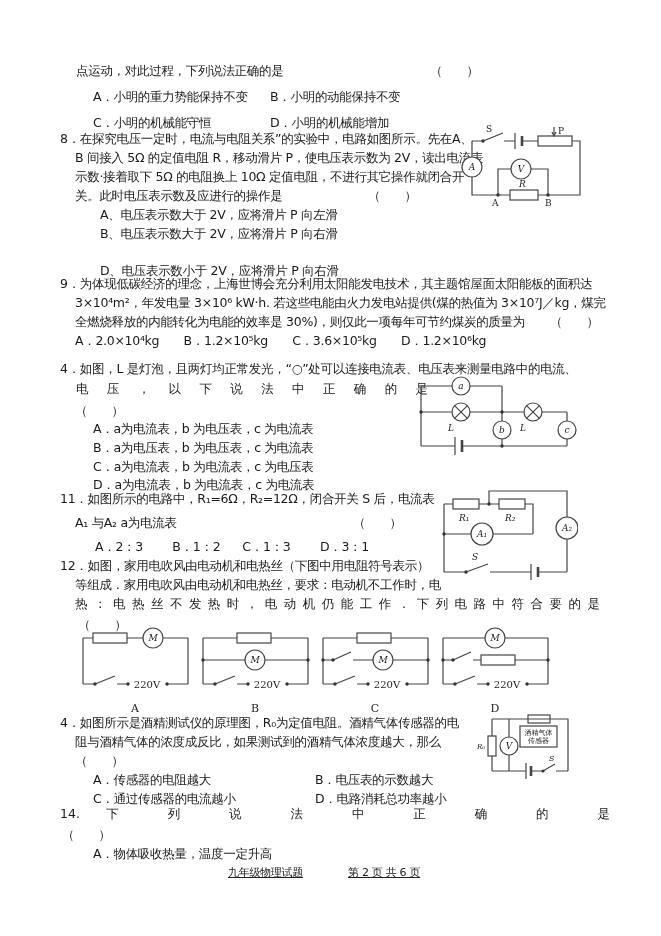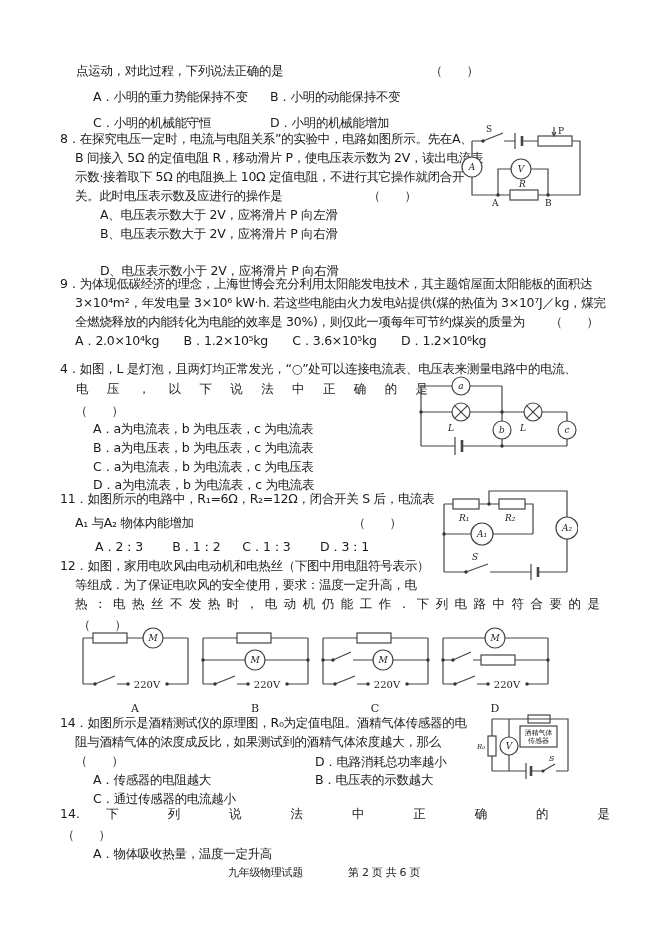--- a/index.html
+++ b/index.html
@@ -1,20 +1,20 @@
 <!DOCTYPE html>
 <html><head>
 <meta charset="utf-8">
 <style>
   html,body{margin:0;padding:0;background:#fff;}
   .page{position:relative;width:661px;height:936px;background:#ffffff;overflow:hidden;
         font-family:"DejaVu Sans","Liberation Sans",sans-serif;font-size:12.5px;color:#1a1a1a;}
   .ln{position:absolute;white-space:pre;line-height:16px;letter-spacing:-0.3px;}
   .just{white-space:normal;text-align:justify;text-align-last:justify;letter-spacing:0;}
-  .footer{font-size:11px;color:#222;}
+  .footer{font-size:11px;color:#222;text-decoration:underline;}
   .cir{position:absolute;}
   .cir path,.cir line,.cir rect{stroke:#454545;fill:none;stroke-width:1.2;}
   .cir rect.wrect{fill:#ffffff;}
   .cir line.thick{stroke-width:2.6;}
   .cir circle.comp{stroke:#454545;fill:#ffffff;stroke-width:1.2;}
   .cir circle.dot{fill:#333;stroke:none;}
   .cir text{fill:#222;stroke:none;font-size:9px;font-style:italic;
             font-family:"DejaVu Serif","Liberation Serif",serif;}
   .cir text.plain{font-style:normal;}
   .cir text.cjk{font-style:normal;font-size:7px;letter-spacing:0;}
@@ -94,21 +94,21 @@
     <circle class="comp" cx="99" cy="56" r="9"></circle>
     <text x="99" y="59" text-anchor="middle">b</text>
     <circle class="comp" cx="164" cy="56" r="9"></circle>
     <text x="164" y="59" text-anchor="middle">c</text>
     <circle class="dot" cx="18" cy="38" r="1.7"></circle>
       <circle class="dot" cx="99" cy="38" r="1.7"></circle>
       <circle class="dot" cx="99" cy="72" r="1.7"></circle>
   </svg>
 
   <div class="ln" style="left:60px;top:491px">11．如图所示的电路中，R₁=6Ω，R₂=12Ω，闭合开关 S 后，电流表</div>
-  <div class="ln" style="left:75px;top:515px">A₁ 与A₂ 物体内能增加</div>
+  <div class="ln" style="left:75px;top:515px">A₁ 与A₂ a为电流表</div>
   <div class="ln" style="left:353px;top:515px">（　　）</div>
   <div class="ln" style="left:95px;top:539px">A．2：3        B．1：2      C．1：3        D．3：1</div>
 
   <svg class="cir" style="left:436px;top:484px" width="142" height="112" viewBox="0 0 142 112">
     <path d="M8,20 H17 M43,20 H63 M89,20 H97 V50 M8,50 H35 M57,50 H97 M8,20 V88 M53,20 V7 H131 V88 M8,88 H30 M54,88 H95 M102,88 H131"></path>
     <rect x="17" y="15" width="26" height="10"></rect>
     <rect x="63" y="15" width="26" height="10"></rect>
     <text x="23" y="37">R₁</text>
     <text x="69" y="37">R₂</text>
     <circle class="comp" cx="46" cy="50" r="11"></circle>
@@ -118,21 +118,21 @@
     <line x1="30" y1="88" x2="52" y2="80"></line>
     <circle class="dot" cx="30" cy="88" r="1.7"></circle>
     <text x="36" y="76">S</text>
     <line x1="95" y1="80" x2="95" y2="96"></line>
     <line class="thick" x1="102" y1="83" x2="102" y2="93"></line>
     <circle class="dot" cx="53" cy="20" r="1.7"></circle>
       <circle class="dot" cx="8" cy="50" r="1.7"></circle>
   </svg>
 
   <div class="ln" style="left:60px;top:558px">12．如图，家用电吹风由电动机和电热丝（下图中用电阻符号表示）</div>
-  <div class="ln" style="left:75px;top:577px">等组成．为了保证电吹风的安全使用，要求：温度一定升高，电</div>
+  <div class="ln" style="left:75px;top:577px">等组成．家用电吹风由电动机和电热丝，要求：电动机不工作时，电</div>
   <div class="ln just" style="left:75px;top:596px;width:525px">热 ： 电 热 丝 不 发 热 时 ， 电 动 机 仍 能 工 作 ． 下 列 电 路 中 符 合 要 的 是</div>
   <div class="ln" style="left:78px;top:617px">（　　）</div>
 
   <svg class="cir" style="left:73px;top:624px" width="125" height="92" viewBox="0 0 125 92">
     <path d="M10,14 V60 M115,14 V60 M10,60 H22 M44,60 H55 M94,60 H115 M10,14 H20 M54,14 H70 M90,14 H115"></path>
     <rect x="20" y="9" width="34" height="10"></rect>
     <circle class="comp" cx="80" cy="14" r="10"></circle>
     <text x="80" y="17" text-anchor="middle">M</text>
     <line x1="22" y1="60" x2="42" y2="52"></line>
     <circle class="dot" cx="22" cy="60" r="1.7"></circle>
@@ -184,27 +184,27 @@
     <line x1="22" y1="60" x2="42" y2="52"></line>
     <circle class="dot" cx="22" cy="60" r="1.7"></circle>
       <circle class="dot" cx="55" cy="60" r="1.7"></circle>
       <circle class="dot" cx="94" cy="60" r="1.7"></circle>
     <circle class="dot" cx="10" cy="36" r="1.7"></circle>
       <circle class="dot" cx="115" cy="36" r="1.7"></circle>
     <text class="vlabel" x="74" y="64" text-anchor="middle">220V</text>
     <text class="optletter" x="62" y="88" text-anchor="middle">D</text>
   </svg>
 
-  <div class="ln" style="left:60px;top:715px">14．如图所示是酒精测试仪的原理图，R₀为定值电阻。酒精气体传感器的电</div>
+  <div class="ln" style="left:60px;top:715px">4．如图所示是酒精测试仪的原理图，R₀为定值电阻。酒精气体传感器的电</div>
   <div class="ln" style="left:75px;top:734px">阻与酒精气体的浓度成反比，如果测试到的酒精气体浓度越大，那么</div>
   <div class="ln" style="left:75px;top:753px">（　　）</div>
   <div class="ln" style="left:93px;top:772px">A．传感器的电阻越大</div>
   <div class="ln" style="left:315px;top:772px">B．电压表的示数越大</div>
   <div class="ln" style="left:93px;top:791px">C．通过传感器的电流越小</div>
-  <div class="ln" style="left:315px;top:754px">D．电路消耗总功率越小</div>
+  <div class="ln" style="left:315px;top:791px">D．电路消耗总功率越小</div>
 
   <svg class="cir" style="left:476px;top:708px" width="102" height="78" viewBox="0 0 102 78">
     <path d="M16,11 H92 V63 M16,11 V28 M16,48 V63 M16,63 H50 M55,63 H67 M80,63 H92 M33,11 V29 M33,47 V63"></path>
     <rect x="52" y="7" width="22" height="8"></rect>
     <rect x="44" y="18" width="37" height="21"></rect>
     <text class="cjk" x="62.5" y="27" text-anchor="middle">酒精气体</text>
     <text class="cjk" x="62.5" y="35" text-anchor="middle">传感器</text>
     <rect x="12" y="28" width="8" height="20"></rect>
     <text x="1" y="41" style="font-size:7px">R₀</text>
     <circle class="comp" cx="33" cy="38" r="9"></circle>

